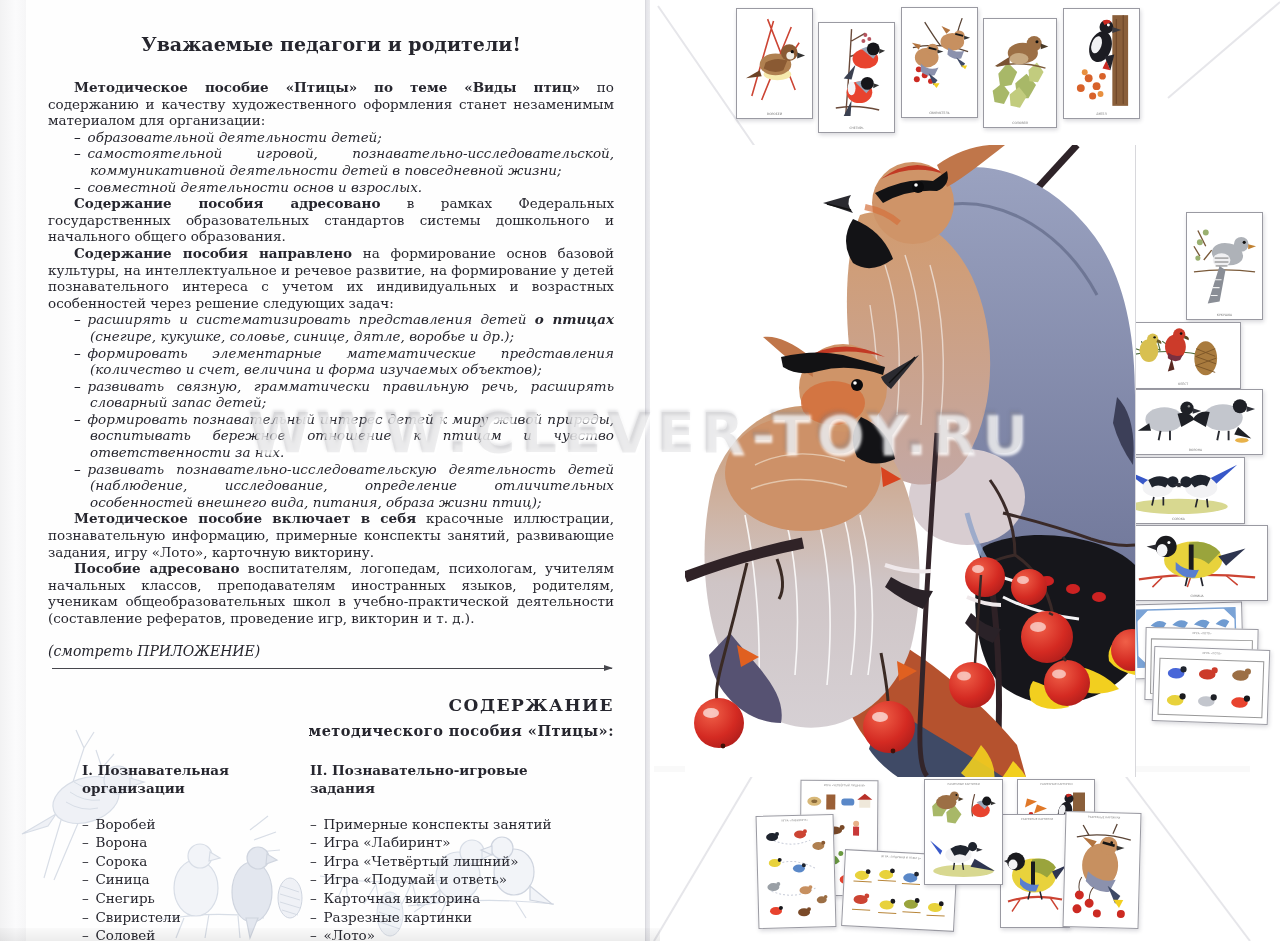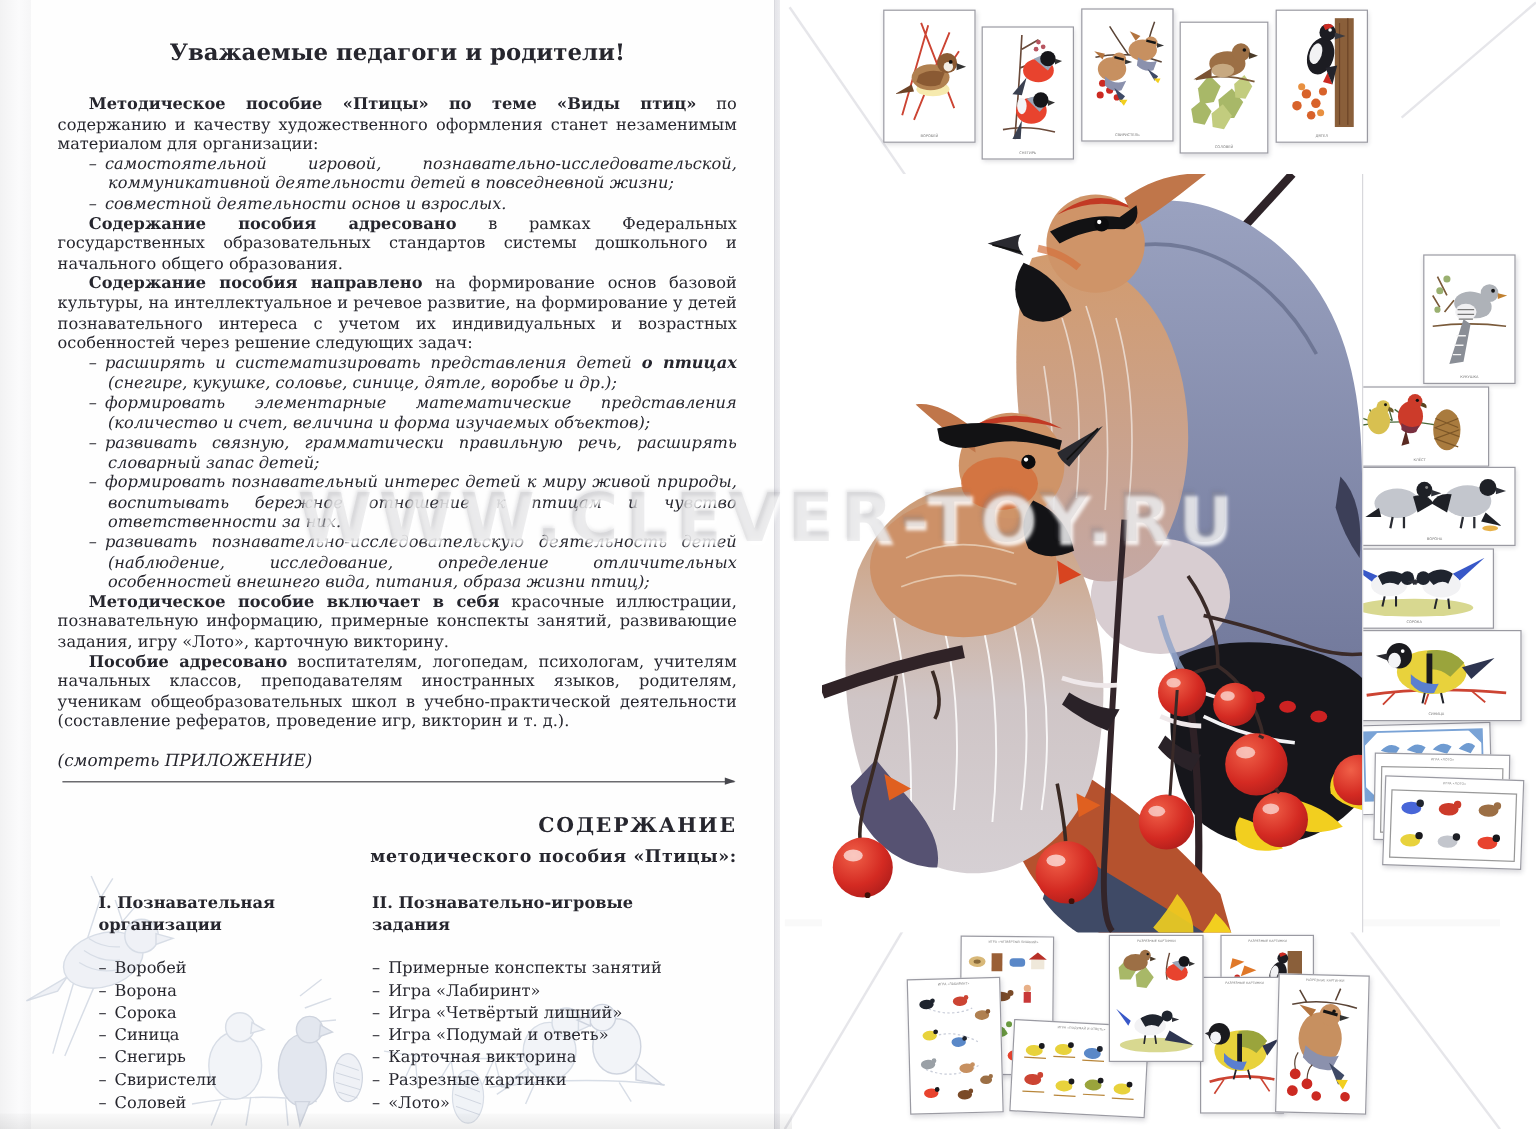--- a/index.html
+++ b/index.html
@@ -126,20 +126,21 @@
         <circle cx="96" cy="38" r="11"></circle>
         <path d="M86 36 l-11 4 11 5 Z"></path>
         <path d="M124 76 L146 94 L124 90 Z"></path>
       </g>
     </svg>
 
     <div class="page-inner">
       <h1 class="pg-title">Уважаемые педагоги и родители!</h1>
       <p class="body ind mt"><span class="b">Методическое пособие «Птицы» по теме «Виды птиц»</span><span> по содержанию и качеству художественного оформления станет незаменимым материалом для организации:</span></p>
       <div class="blist">
+          <div class="bullet">образовательной деятельности детей;</div>
           <div class="bullet">самостоятельной игровой, познавательно-исследовательской, коммуникативной деятельности детей в повседневной жизни;</div>
           <div class="bullet">совместной деятельности основ и взрослых.</div>
         </div>
       <p class="body ind"><span class="b">Содержание пособия адресовано</span><span> в рамках Федеральных государственных образовательных стандартов системы дошкольного и начального общего образования.</span></p>
       <p class="body ind"><span class="b">Содержание пособия направлено</span><span> на формирование основ базовой культуры, на интеллектуальное и речевое развитие, на формирование у детей познавательного интереса с учетом их индивидуальных и возрастных особенностей через решение следующих задач:</span></p>
       <div class="blist">
           <div class="bullet"><span>расширять и систематизировать представления детей </span><span class="b">о птицах</span><span> (снегире, кукушке, соловье, синице, дятле, воробье и др.);</span></div>
           <div class="bullet">формировать элементарные математические представления (количество и счет, величина и форма изучаемых объектов);</div>
           <div class="bullet">развивать связную, грамматически правильную речь, расширять словарный запас детей;</div>
           <div class="bullet">формировать познавательный интерес детей к миру живой природы, воспитывать бережное отношение к птицам и чувство ответственности за них.</div>

